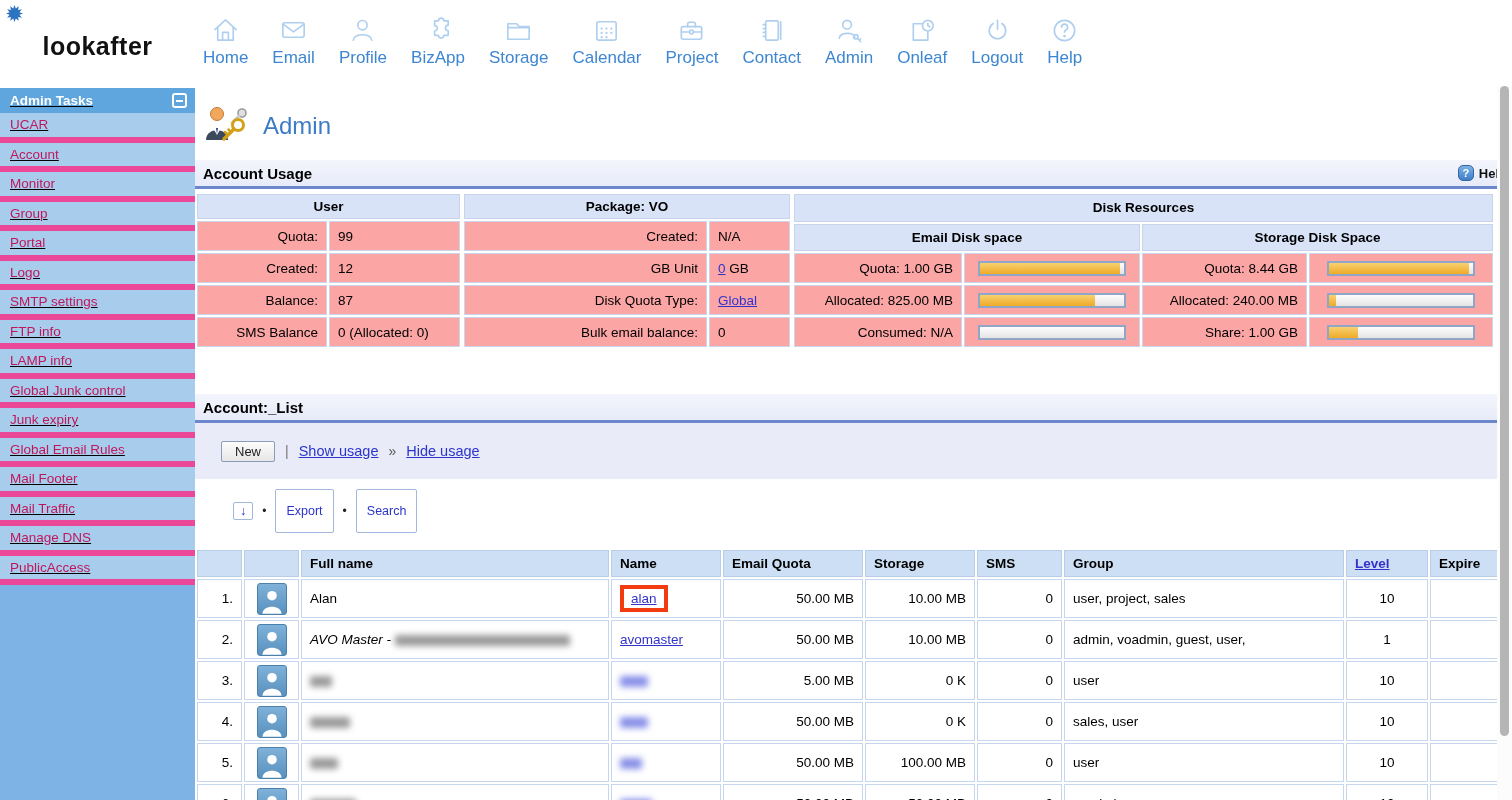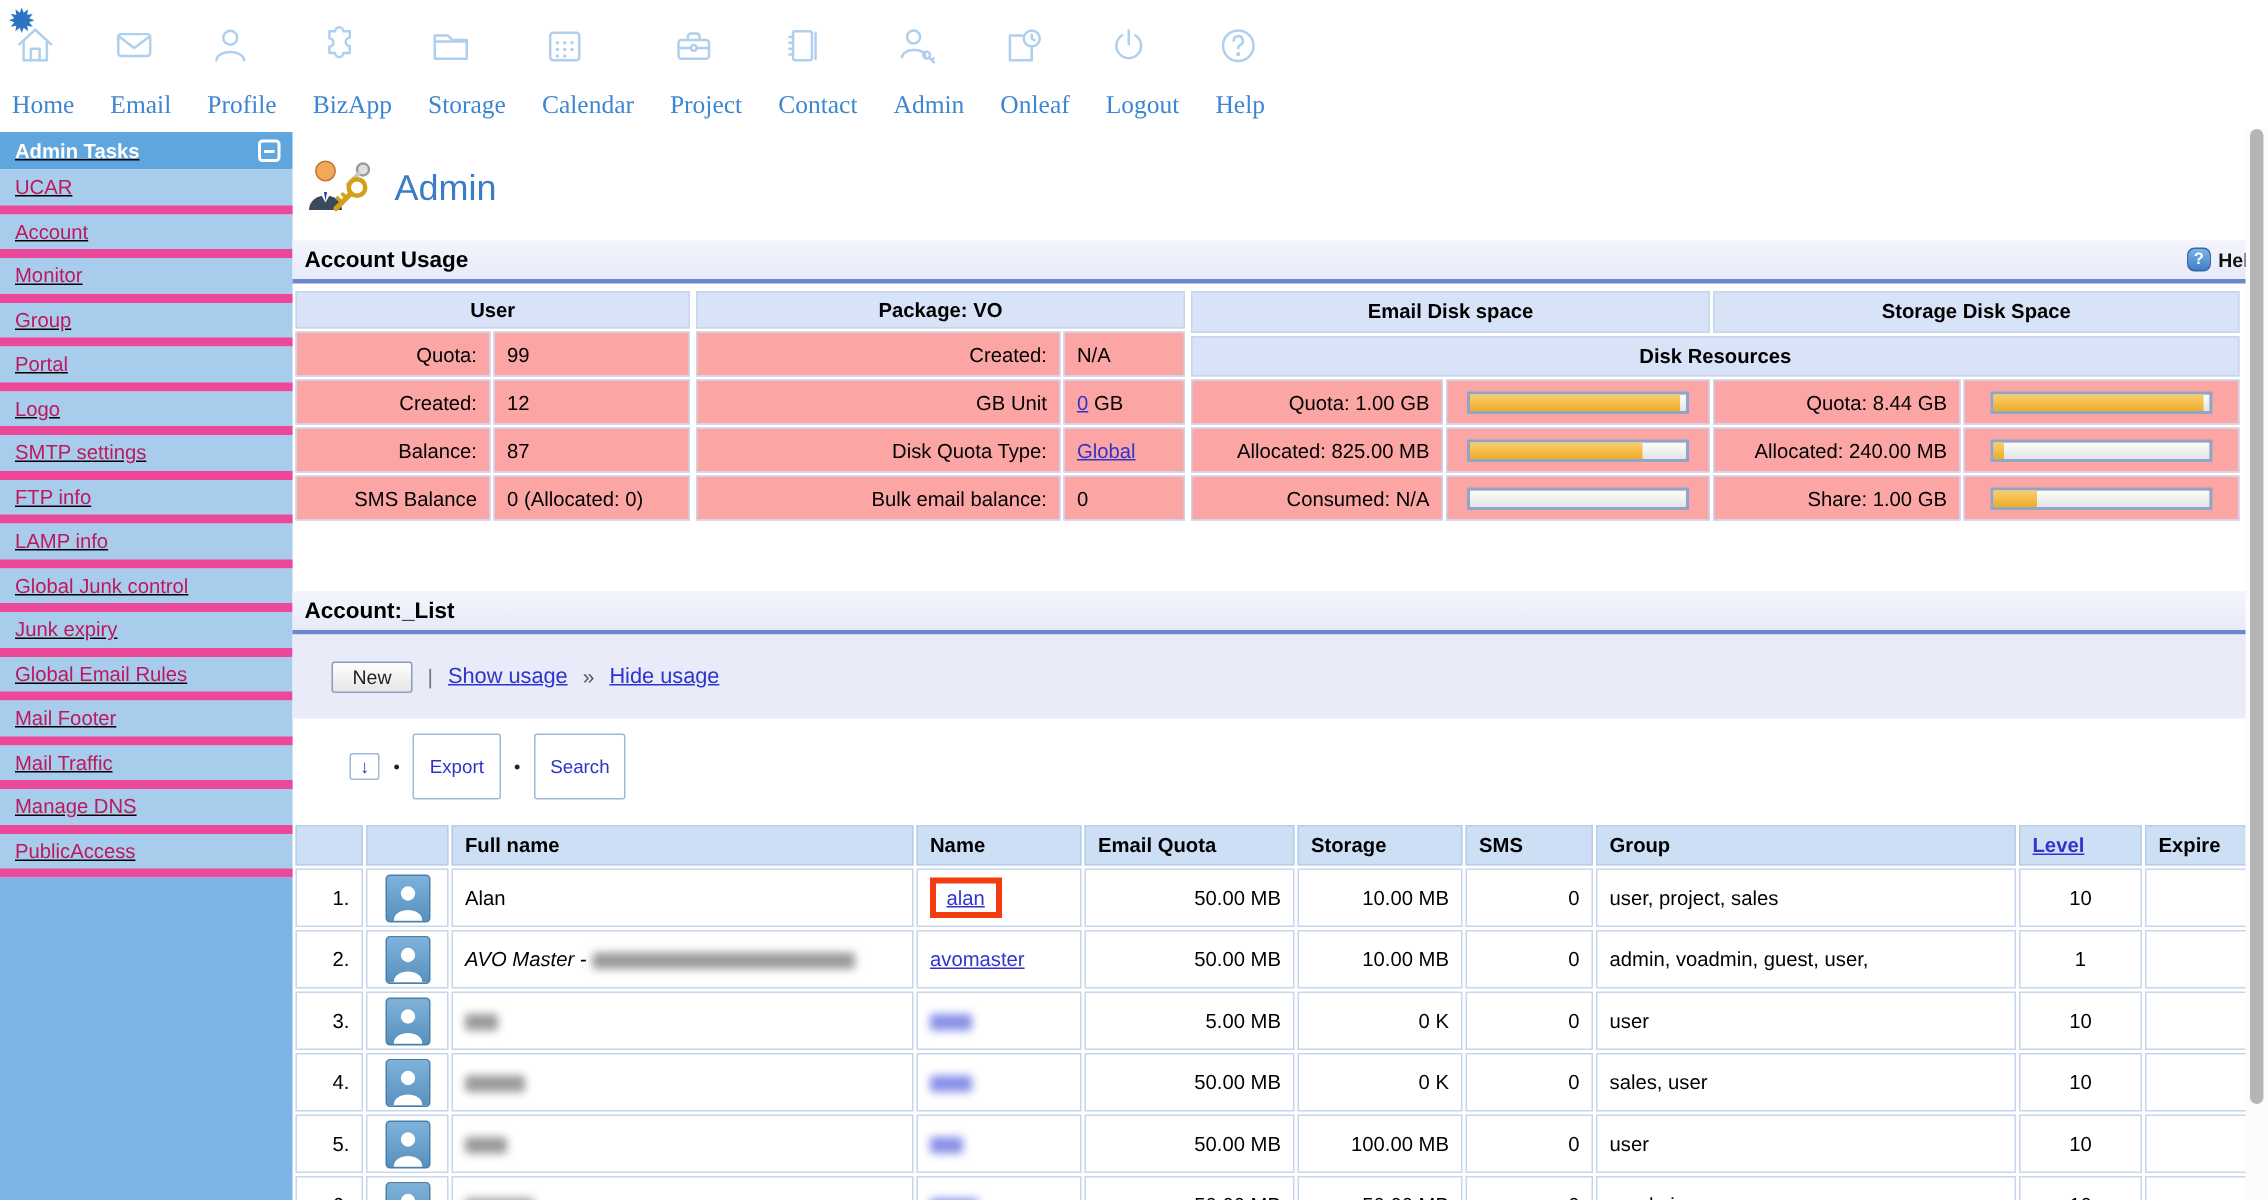--- a/index.html
+++ b/index.html
@@ -6,22 +6,22 @@
   html,body { width:1512px; height:800px; overflow:hidden; background:#fff;
     font-family:"Liberation Sans", sans-serif; }
   .page { position:relative; width:1512px; height:800px; }
 
   
   .starburst { position:absolute; top:5px; left:6px; }
   header { height:88px; display:flex; align-items:flex-start; }
   .logo { width:195px; text-align:center; font-size:25px; font-weight:bold;
     letter-spacing:.5px; color:#111; padding-top:32px; }
   nav { display:flex; gap:24px; padding-left:8px; padding-top:12px; }
-  .nav-item { display:flex; flex-direction:column; gap:14px;
-    color:#3d86d2; font-size:17px; cursor:pointer;font-family:Liberation Serif, serif; }
+  .nav-item { display:flex; flex-direction:column; align-items:center; gap:2px;
+    color:#3d86d2; font-size:17px; cursor:pointer; }
   .nicon { height:34px; display:flex; align-items:flex-end; }
 
   
   .body-row { position:absolute; top:88px; left:0; right:0; bottom:0; display:flex; }
   aside { width:195px; display:flex; flex-direction:column; flex-shrink:0;text-decoration:underline; }
   .side-head { background:#5fa5de; color:#fff; font-weight:bold; font-size:13.5px;
     padding:5px 8px 5px 10px; display:flex; align-items:center; justify-content:space-between; }
   .collapse-btn { width:15px; height:15px; border:2px solid #fff; border-radius:3px;
     display:flex; align-items:center; justify-content:center; cursor:pointer; }
   .collapse-btn::after { content:""; width:7px; height:2px; background:#fff; }
@@ -103,20 +103,21 @@
 
 <div class="page">
 
   <div class="starburst">
     <svg width="17" height="17" viewBox="0 0 16 16">
         <polygon fill="#2c74c0" points="16,8 12.64,9.24 14.93,12 11.39,11.39 12,14.93 9.24,12.64 8,16 6.76,12.64 4,14.93 4.61,11.39 1.07,12 3.36,9.24 0,8 3.36,6.76 1.07,4 4.61,4.61 4,1.07 6.76,3.36 8,0 9.24,3.36 12,1.07 11.39,4.61 14.93,4 12.64,6.76"></polygon>
       </svg>
   </div>
 
   <header>
+    <div class="logo">lookafter</div>
     <nav>
       <div class="nav-item">
         <span class="nicon">
             <svg width="31" height="31" viewBox="0 0 32 32" fill="none" stroke="#afcfef" stroke-width="1.7" stroke-linecap="round" stroke-linejoin="round">
               <path d="M5 15 L16 5 L27 15"></path>
               <path d="M8 13 V26 H24 V13"></path>
               <path d="M13 26 V18 H19 V26"></path>
             </svg>
           </span>
         <span>Home</span>
@@ -349,26 +350,26 @@
 
         <table class="usage t-disk">
           <colgroup>
               <col style="width:168px">
               <col style="width:176px">
               <col style="width:165px">
               <col>
             </colgroup>
           <tbody>
               <tr>
+                <th colspan="4">Disk Resources</th>
+              </tr>
+          <tr>
             <th colspan="2">Email Disk space</th>
             <th colspan="2">Storage Disk Space</th>
           </tr>
-          <tr>
-                <th colspan="4">Disk Resources</th>
-              </tr>
           <tr>
             <td class="lbl">Quota: 1.00 GB</td>
             <td>
                   <div class="track">
                     <div class="fill" style="width: 97%;"></div>
                   </div>
                 </td>
             <td class="lbl">Quota: 8.44 GB</td>
             <td>
                   <div class="track">

